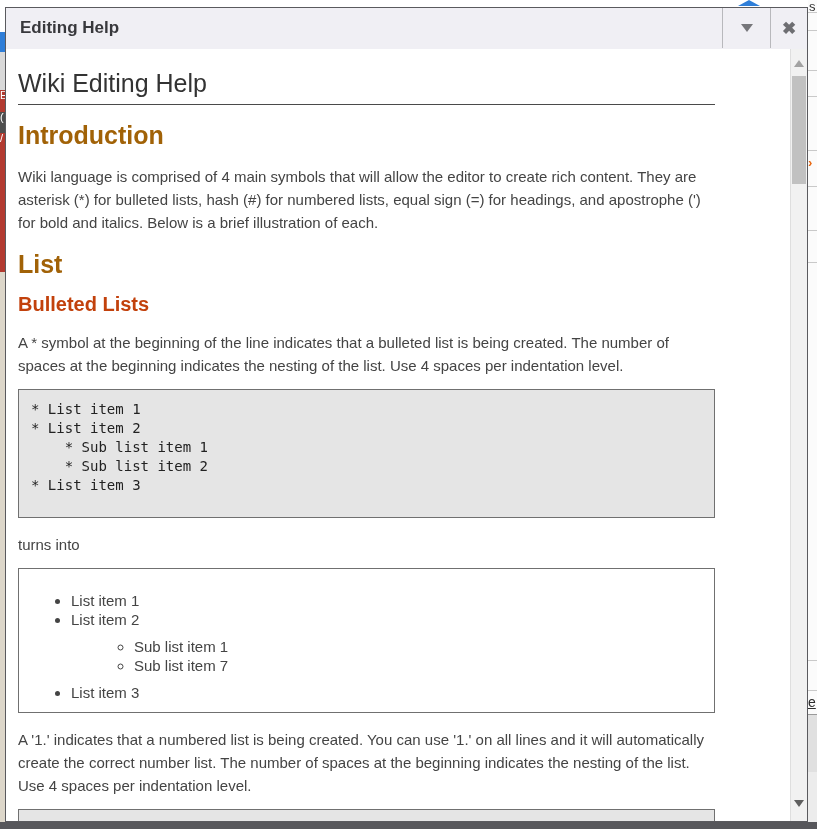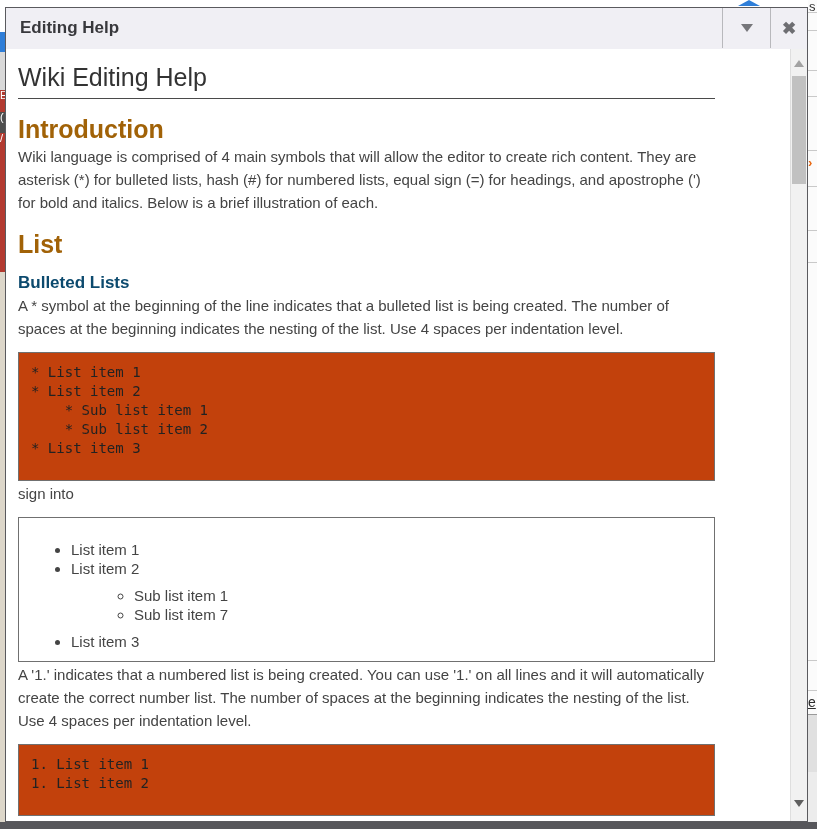--- a/index.html
+++ b/index.html
@@ -56,30 +56,30 @@
   .tb-btn.closebtn { right:0; width:37px; }
   .tri-down {
     width:0; height:0; border-left:6px solid transparent; border-right:6px solid transparent;
     border-top:8px solid #76767a;
   }
   .x-glyph { font-size:17px; font-weight:bold; color:#6e6e72; line-height:17px; }
 
   
   .dlg-body { position:absolute; top:41px; left:0; right:0; bottom:0; overflow:hidden; background:#fff; }
   .doc {
-    position:absolute; top:0; left:0; width:721px; height:100%;
+    position:absolute; top:6px; left:0; width:721px; height:100%;
     padding:6px 12px 0 12px; overflow:hidden; color:#444;
   }
   .doc h1 { font-size:25px; font-weight:400; color:#333; margin:8px 0 6px 0; }
   .doc hr { border:0; border-top:1px solid #4a4a4a; margin:0; }
   .doc h2 { font-size:25px; font-weight:bold; color:#a16207; margin:16px 0 0 0; }
-  .doc h3 { font-size:17px; font-weight:bold; color:#0c4a6e; margin:14px 0 0 0; }
-  .doc p  { font-size:15px; line-height:23px; color:#444; margin:1px 0 0 0; }
+  .doc h3 { font-size:20px; font-weight:bold; color:#c2410c; margin:14px 0 0 0; }
+  .doc p  { font-size:15px; line-height:23px; color:#444; margin:15px 0 0 0; }
   .codebox {
-    margin:12px 0 0 0; border:1px solid #707070; background:#c2410c;
+    margin:12px 0 0 0; border:1px solid #707070; background:#e5e5e5;
     font-family:"DejaVu Sans Mono", monospace; font-size:14px; line-height:19px; color:#222;
     padding:10px 12px 22px 12px; white-space:pre;
   }
   .turns { margin-top:9px; }
   .renderbox {
     margin:12px 0 0 0; border:1px solid #707070; background:#fff;
     padding:10px 19px 10px 12px;
   }
   .renderbox ul { margin:12px 0 0 0; padding-left:40px; font-size:15px; line-height:19px; color:#444; }
   .renderbox ul ul { margin:8px; padding-left:55px; list-style-type:circle; }
@@ -158,21 +158,21 @@
 
       <h3>Bulleted Lists</h3>
       <p>A * symbol at the beginning of the line indicates that a bulleted list is being created. The number of spaces at the beginning indicates the nesting of the list. Use 4 spaces per indentation level.</p>
 
       <pre class="codebox">* List item 1
 * List item 2
     * Sub list item 1
     * Sub list item 2
 * List item 3</pre>
 
-      <p class="turns">sign into</p>
+      <p class="turns">turns into</p>
 
       <div class="renderbox">
         <ul>
           <li>List item 1</li>
           <li>
             <span>List item 2</span>
             <ul>
               <li>Sub list item 1</li>
               <li>Sub list item 7</li>
             </ul>

